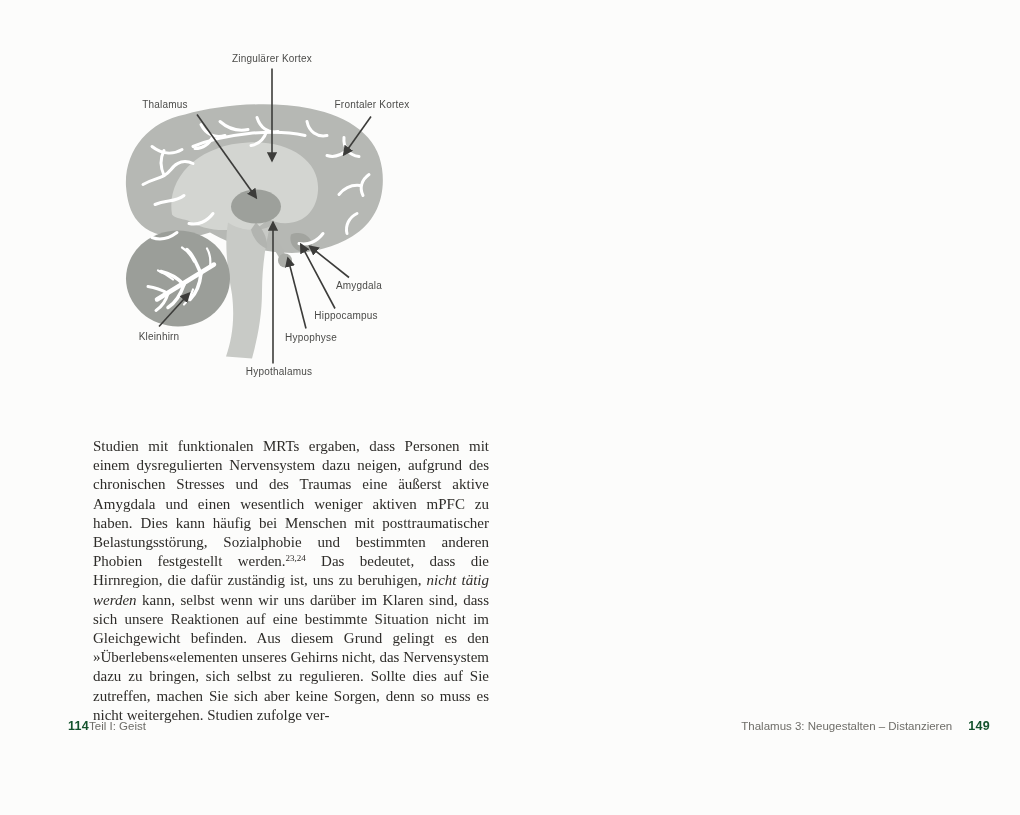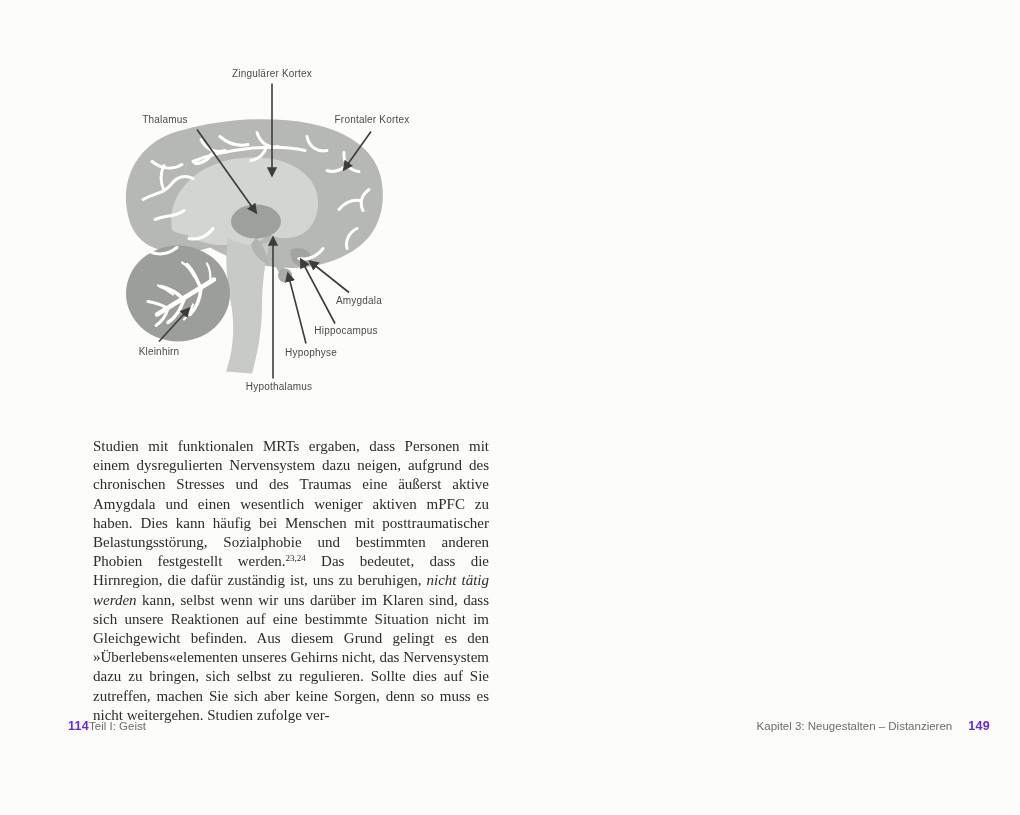--- a/index.html
+++ b/index.html
@@ -9,21 +9,21 @@
     font-family:"Liberation Serif", serif;
     color:#2e2c29;
     -webkit-font-smoothing:antialiased;
   }
   .spread{position:relative;width:1020px;height:815px;overflow:hidden;}
   .page{position:absolute;top:0;height:815px;width:510px;}
   .page-left{left:0;}
   .page-right{left:510px;}
 
   
-  .brain-figure{position:absolute;left:60px;top:50px;width:420px;height:378px;margin:0;}
+  .brain-figure{position:absolute;left:60px;top:35px;width:420px;height:378px;margin:0;}
   .brain-figure svg{display:block;width:100%;height:100%;}
   .fig-label{
     font-family:"Liberation Sans", sans-serif;
     font-size:10px;
     fill:#4b4b49;
     letter-spacing:.2px;
   }
 
   
   .body-text{position:absolute;width:396px;font-size:15px;line-height:19.2px;}
@@ -42,21 +42,21 @@
   .footer{
     position:absolute;top:719px;
     font-family:"Liberation Sans", sans-serif;
     font-size:11.5px;
     color:#6e6d68;
     white-space:nowrap;
   }
   .footer .pagenum{
     font-weight:bold;
     font-size:12.5px;
-    color:#6d28d9;
+    color:#14532d;
     letter-spacing:.3px;
   }
   .footer-left{left:68px;}
   .footer-left .running{margin-left:0;}
   .footer-right{right:30px;text-align:right;}
   .footer-right .pagenum{margin-left:16px;}
 </style>
 </head>
 <body>
 
@@ -172,17 +172,17 @@
       </div>
 
     <div class="footer footer-left">
       <span class="pagenum">114</span><span class="running">Teil I: Geist</span>
     </div>
   </section>
 
   <section class="page page-right">
 
     <div class="footer footer-right">
-      <span class="running">Kapitel 3: Neugestalten – Distanzieren</span><span class="pagenum">149</span>
+      <span class="running">Thalamus 3: Neugestalten – Distanzieren</span><span class="pagenum">149</span>
     </div>
   </section>
 
 </div>
 
 </body></html>

